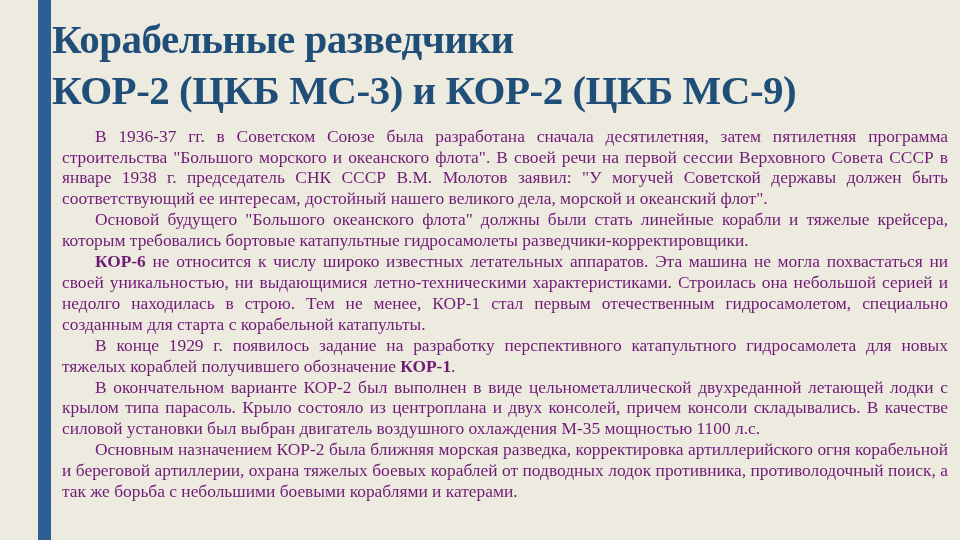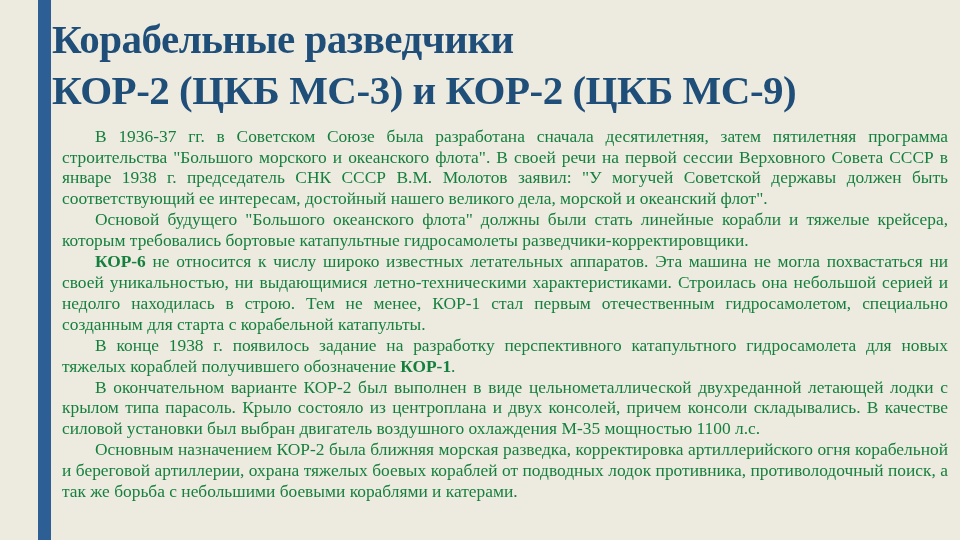--- a/index.html
+++ b/index.html
@@ -23,21 +23,21 @@
     margin: 14px 10px 0 52px;
     text-align: left;
     color: #1f4e79;
     font-weight: bold;
     font-size: 41px;
     line-height: 1.24;
     letter-spacing: -0.5px;
   }
   .body-text {
     margin: 10px 12px 0 62px;
-    color: #15803d;
+    color: #701a75;
     font-size: 17.4px;
     line-height: 20.9px;
     text-align: justify;
   }
   .body-text p {
     margin: 0;
     text-indent: 33px;
   }
 </style>
 </head>
@@ -46,17 +46,17 @@
 <div class="slide">
   <div class="accent-bar"></div>
   <h1 class="title">
     <span>Корабельные разведчики</span><br>
     <span>КОР-2 (ЦКБ МС-3) и КОР-2 (ЦКБ МС-9)</span>
   </h1>
   <div class="body-text" id="body-container">
       <p><span>В 1936-37 гг. в Советском Союзе была разработана сначала десятилетняя, затем пятилетняя программа строительства "Большого морского и океанского флота". В своей речи на первой сессии Верховного Совета СССР в январе 1938 г. председатель СНК СССР В.М. Молотов заявил: "У могучей Советской державы должен быть соответствующий ее интересам, достойный нашего великого дела, морской и океанский флот".</span></p>
       <p><span>Основой будущего "Большого океанского флота" должны были стать линейные корабли и тяжелые крейсера, которым требовались бортовые катапультные гидросамолеты разведчики-корректировщики.</span></p>
       <p><b>КОР-6</b><span> не относится к числу широко известных летательных аппаратов. Эта машина не могла похвастаться ни своей уникальностью, ни выдающимися летно-техническими характеристиками. Строилась она небольшой серией и недолго находилась в строю. Тем не менее, КОР-1 стал первым отечественным гидросамолетом, специально созданным для старта с корабельной катапульты.</span></p>
-      <p><span>В конце 1938 г. появилось задание на разработку перспективного катапультного гидросамолета для новых тяжелых кораблей получившего обозначение </span><b>КОР-1</b><span>.</span></p>
+      <p><span>В конце 1929 г. появилось задание на разработку перспективного катапультного гидросамолета для новых тяжелых кораблей получившего обозначение </span><b>КОР-1</b><span>.</span></p>
       <p><span>В окончательном варианте КОР-2 был выполнен в виде цельнометаллической двухреданной летающей лодки с крылом типа парасоль. Крыло состояло из центроплана и двух консолей, причем консоли складывались. В качестве силовой установки был выбран двигатель воздушного охлаждения М-35 мощностью 1100 л.с.</span></p>
       <p><span>Основным назначением КОР-2 была ближняя морская разведка, корректировка артиллерийского огня корабельной и береговой артиллерии, охрана тяжелых боевых кораблей от подводных лодок противника, противолодочный поиск, а так же борьба с небольшими боевыми кораблями и катерами.</span></p>
     </div>
 </div>
 
 </body></html>

